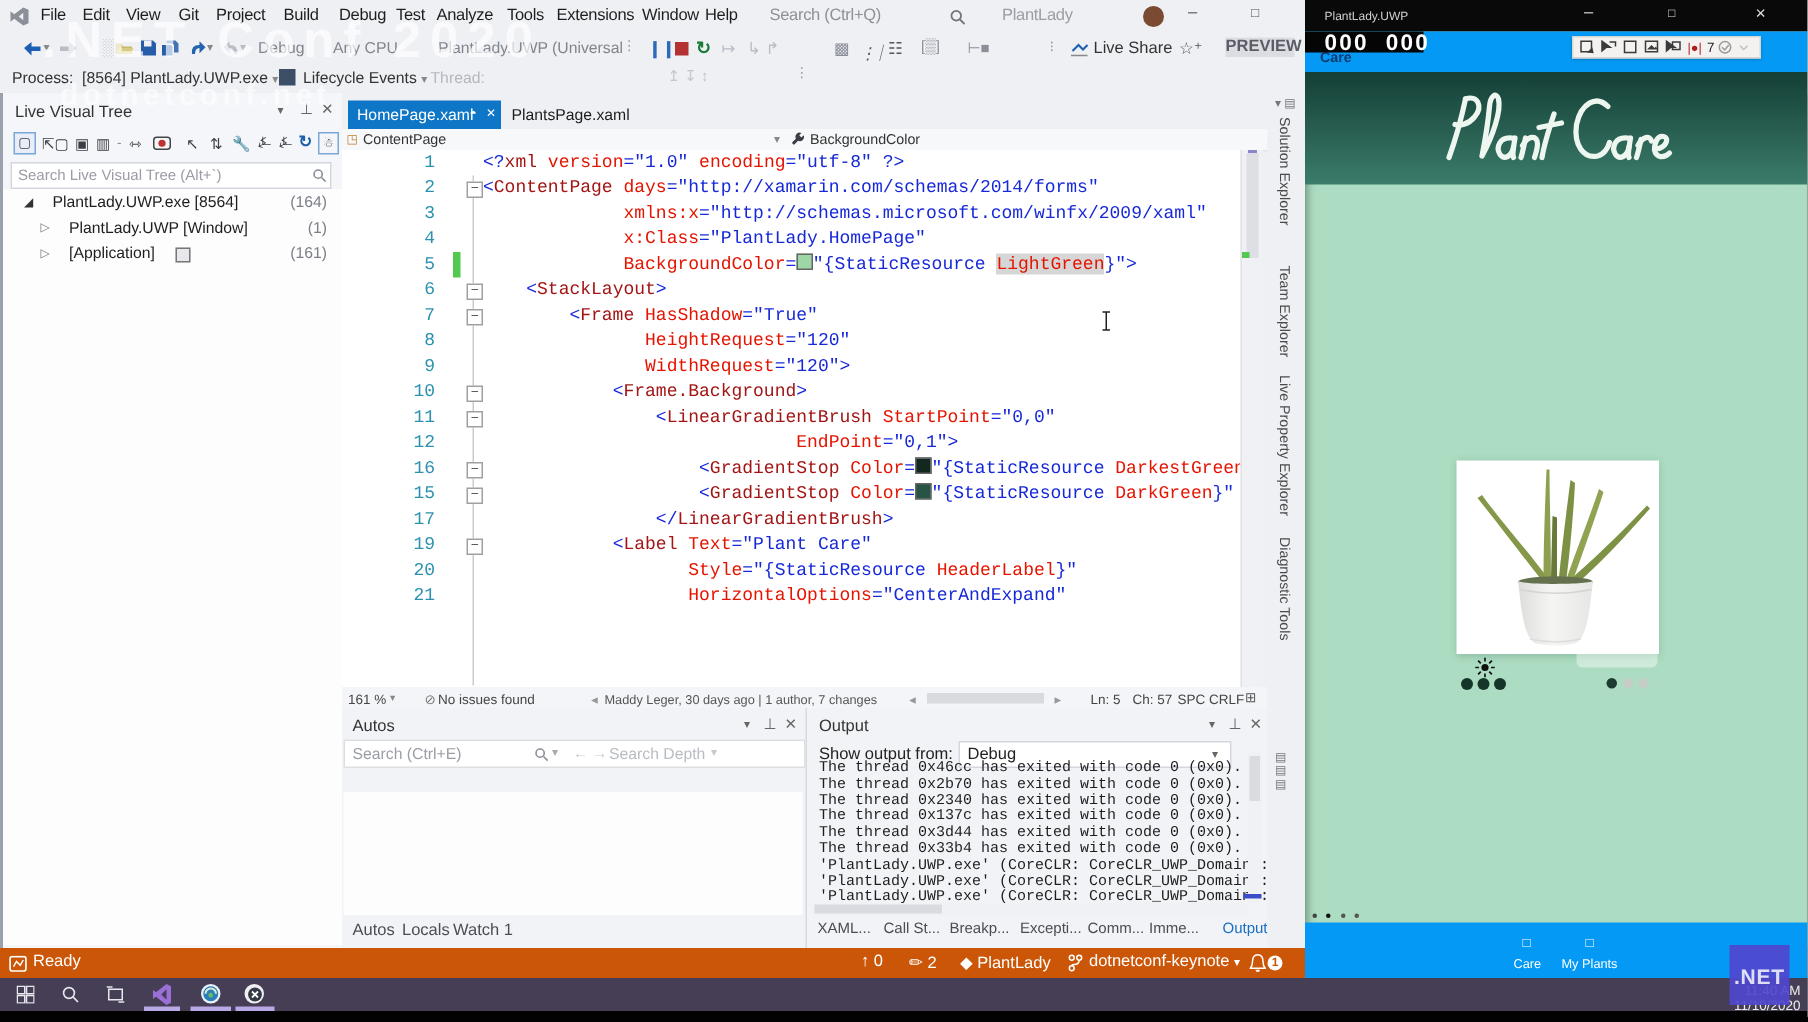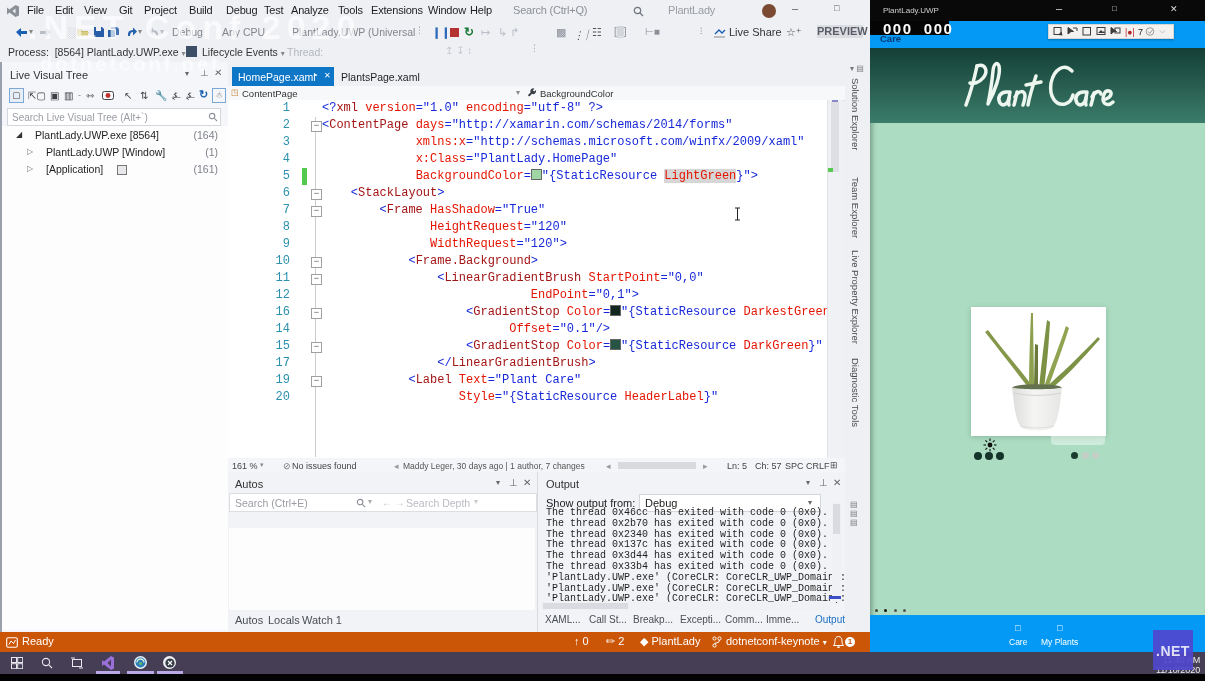--- a/index.html
+++ b/index.html
@@ -215,25 +215,25 @@
 <div class="cl"><span class="ln">4</span><span class="txt">             <span class="a">x:Class</span><span class="d">="PlantLady.HomePage"</span></span></div>
 <div class="cl"><span class="ln">5</span><span class="chbar"></span><span class="txt">             <span class="a">BackgroundColor</span><span class="d">=</span><span class="sw" style="background:#9fd6a5;"></span><span class="d">"{</span><span class="d">StaticResource</span> <span class="a" style="background:#d6d6d6;">LightGreen</span><span class="d">}"&gt;</span></span></div>
 <div class="cl"><span class="ln">6</span><span class="fold">−</span><span class="txt">    <span class="d">&lt;</span><span class="e">StackLayout</span><span class="d">&gt;</span></span></div>
 <div class="cl"><span class="ln">7</span><span class="fold">−</span><span class="txt">        <span class="d">&lt;</span><span class="e">Frame</span> <span class="a">HasShadow</span><span class="d">="True"</span></span></div>
 <div class="cl"><span class="ln">8</span><span class="txt">               <span class="a">HeightRequest</span><span class="d">="120"</span></span></div>
 <div class="cl"><span class="ln">9</span><span class="txt">               <span class="a">WidthRequest</span><span class="d">="120"&gt;</span></span></div>
 <div class="cl"><span class="ln">10</span><span class="fold">−</span><span class="txt">            <span class="d">&lt;</span><span class="e">Frame.Background</span><span class="d">&gt;</span></span></div>
 <div class="cl"><span class="ln">11</span><span class="fold">−</span><span class="txt">                <span class="d">&lt;</span><span class="e">LinearGradientBrush</span> <span class="a">StartPoint</span><span class="d">="0,0"</span></span></div>
 <div class="cl"><span class="ln">12</span><span class="txt">                             <span class="a">EndPoint</span><span class="d">="0,1"&gt;</span></span></div>
 <div class="cl"><span class="ln">16</span><span class="fold">−</span><span class="txt">                    <span class="d">&lt;</span><span class="e">GradientStop</span> <span class="a">Color</span><span class="d">=</span><span class="sw" style="background:#12281e;"></span><span class="d">"{</span><span class="d">StaticResource</span> <span class="a">DarkestGreen</span></span></div>
-<div class="cl"><span class="ln">14</span><span class="txt">                          <span class="a">Offset</span><span class="d">="0.1"/&gt;</span></span></div>
 <div class="cl"><span class="ln">15</span><span class="fold">−</span><span class="txt">                    <span class="d">&lt;</span><span class="e">GradientStop</span> <span class="a">Color</span><span class="d">=</span><span class="sw" style="background:#275444;"></span><span class="d">"{</span><span class="d">StaticResource</span> <span class="a">DarkGreen</span><span class="d">}"</span></span></div>
 <div class="cl"><span class="ln">17</span><span class="txt">                <span class="d">&lt;/</span><span class="e">LinearGradientBrush</span><span class="d">&gt;</span></span></div>
 <div class="cl"><span class="ln">19</span><span class="fold">−</span><span class="txt">            <span class="d">&lt;</span><span class="e">Label</span> <span class="a">Text</span><span class="d">="Plant Care"</span></span></div>
 <div class="cl"><span class="ln">20</span><span class="txt">                   <span class="a">Style</span><span class="d">="{</span><span class="d">StaticResource</span> <span class="a">HeaderLabel</span><span class="d">}"</span></span></div>
+<div class="cl"><span class="ln">21</span><span class="txt">                   <span class="a">HorizontalOptions</span><span class="d">="CenterAndExpand"</span></span></div>
 <svg class="ab" style="left:506px;top:107px;" width="7" height="14" viewBox="0 0 7 14">
       <path d="M1 1 H6 M3.5 1 V13 M1 13 H6" stroke="#222" stroke-width="1" fill="none"></path>
     </svg>
 </div>
 <div id="vscroll" class="ab">
   <div class="ab" style="left:3px;top:2px;width:8px;height:70px;background:#dddfe4;"></div>
   <div class="ab" style="left:0;top:68px;width:5px;height:4px;background:#53c94f;"></div>
   <div class="ab" style="left:4px;top:0px;width:6px;height:2px;background:#8888c8;"></div>
 </div>
 <div id="estatus" class="ab">

